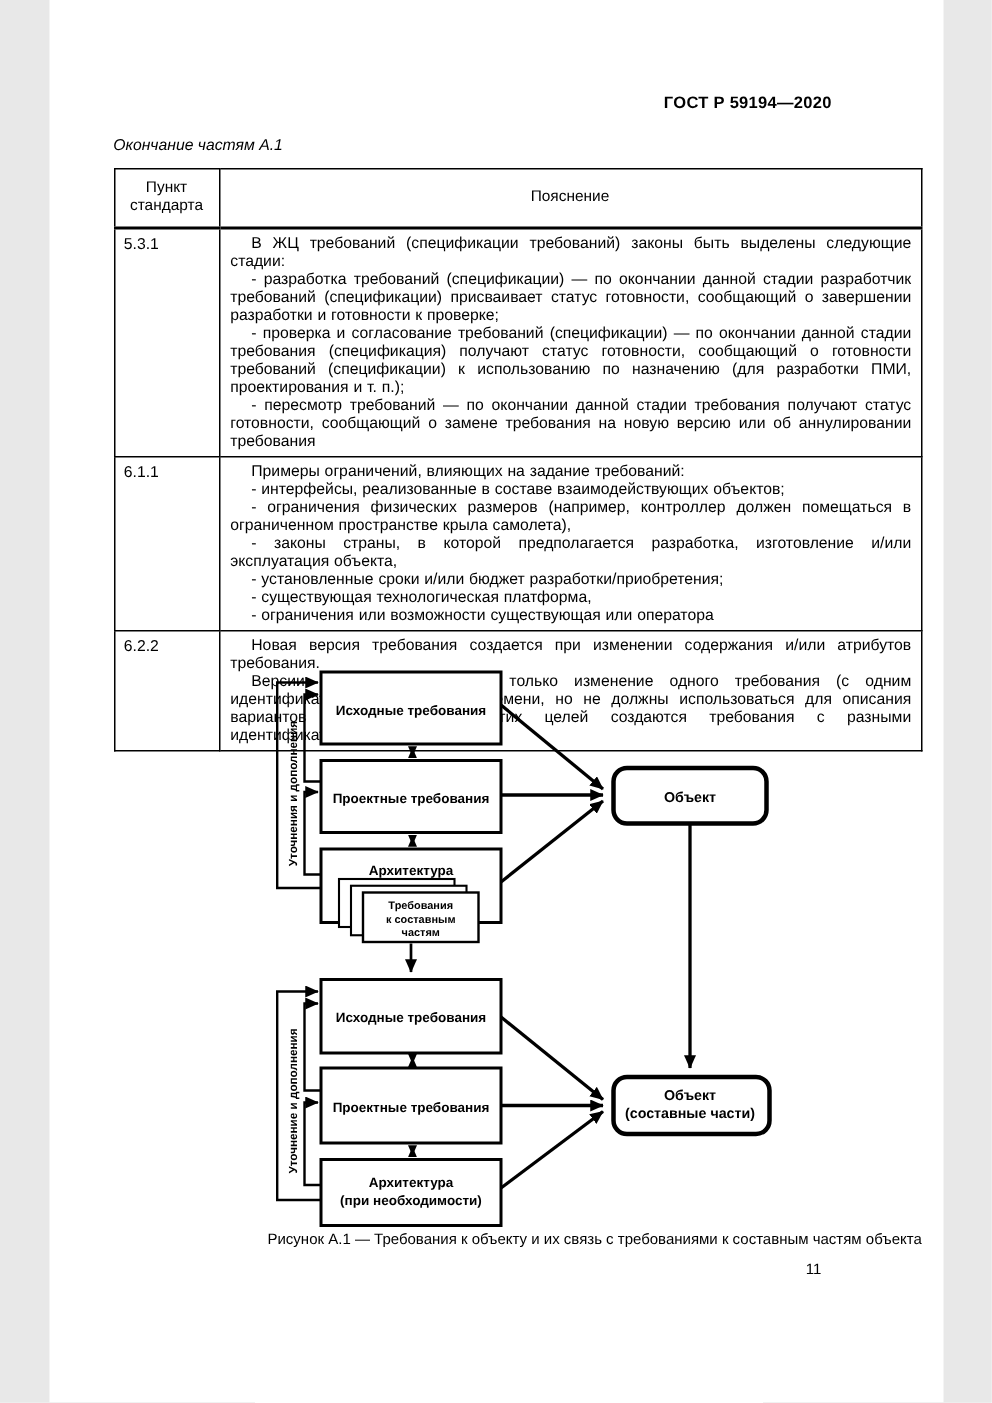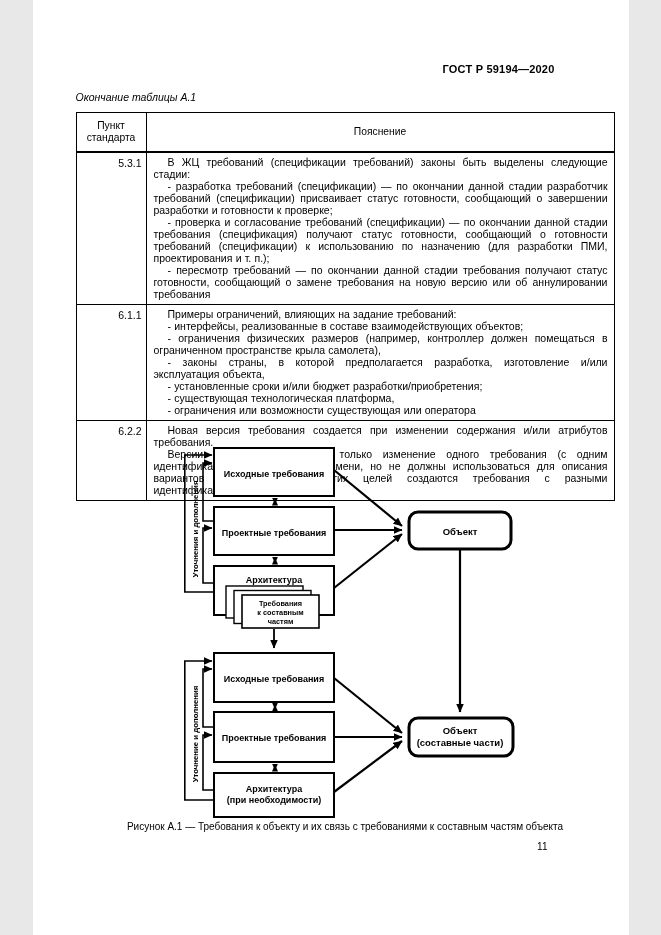--- a/index.html
+++ b/index.html
@@ -10,40 +10,40 @@
   }
   #doc-code{position:absolute;top:63px;right:74px;font-size:11px;font-weight:bold;letter-spacing:.2px;}
   #table-note{position:absolute;top:91px;left:43px;font-size:10.5px;font-style:italic;}
   #tbl-wrap{position:absolute;top:112px;left:43px;width:539px;}
   table.gost{border-collapse:collapse;width:539px;table-layout:fixed;font-size:10.5px;line-height:12px;}
   table.gost th, table.gost td{border:1px solid #000;vertical-align:top;}
   table.gost thead th{
     height:34px;font-weight:normal;text-align:center;vertical-align:middle;
     border-bottom:2px solid #000;padding:2px 4px;font-size:10.3px;
   }
-  td.clause{padding:4px 4px 2px 6px;font-size:10.5px;text-align:right;}
+  td.clause{padding:4px 4px 2px 6px;font-size:10.5px;}
   td.expl{padding:3px 6px 4px 7px;}
   td.expl p{margin:0;text-indent:14px;text-align:justify;text-align-last:left;word-spacing:.3px;}
   #figure-caption{
-    position:absolute;top:821px;left:43px;width:539px;text-align:center;font-size:10px;
+    position:absolute;top:821px;left:43px;width:539px;text-align:right;font-size:10px;
   }
   #page-number{position:absolute;top:841px;right:81px;font-size:10px;}
   svg text{font-family:"Liberation Sans","DejaVu Sans",sans-serif;fill:#000;}
   .boxlbl{font-size:9px;font-weight:bold;}
   .stklbl{font-size:7.3px;font-weight:bold;}
   .objlbl{font-size:9.5px;font-weight:bold;}
   .sidelbl{font-size:7.8px;font-weight:bold;}
 </style>
 </head>
 <body>
 
 <div id="page">
 
   <div id="doc-code">ГОСТ Р 59194—2020</div>
-  <div id="table-note">Окончание таблицы А.1</div>
+  <div id="table-note">Окончание частям А.1</div>
 
   <div id="tbl-wrap">
     <table class="gost">
       <colgroup>
           <col style="width:70px">
           <col>
         </colgroup>
       <thead>
         <tr>
           <th>Пункт стандарта</th>

